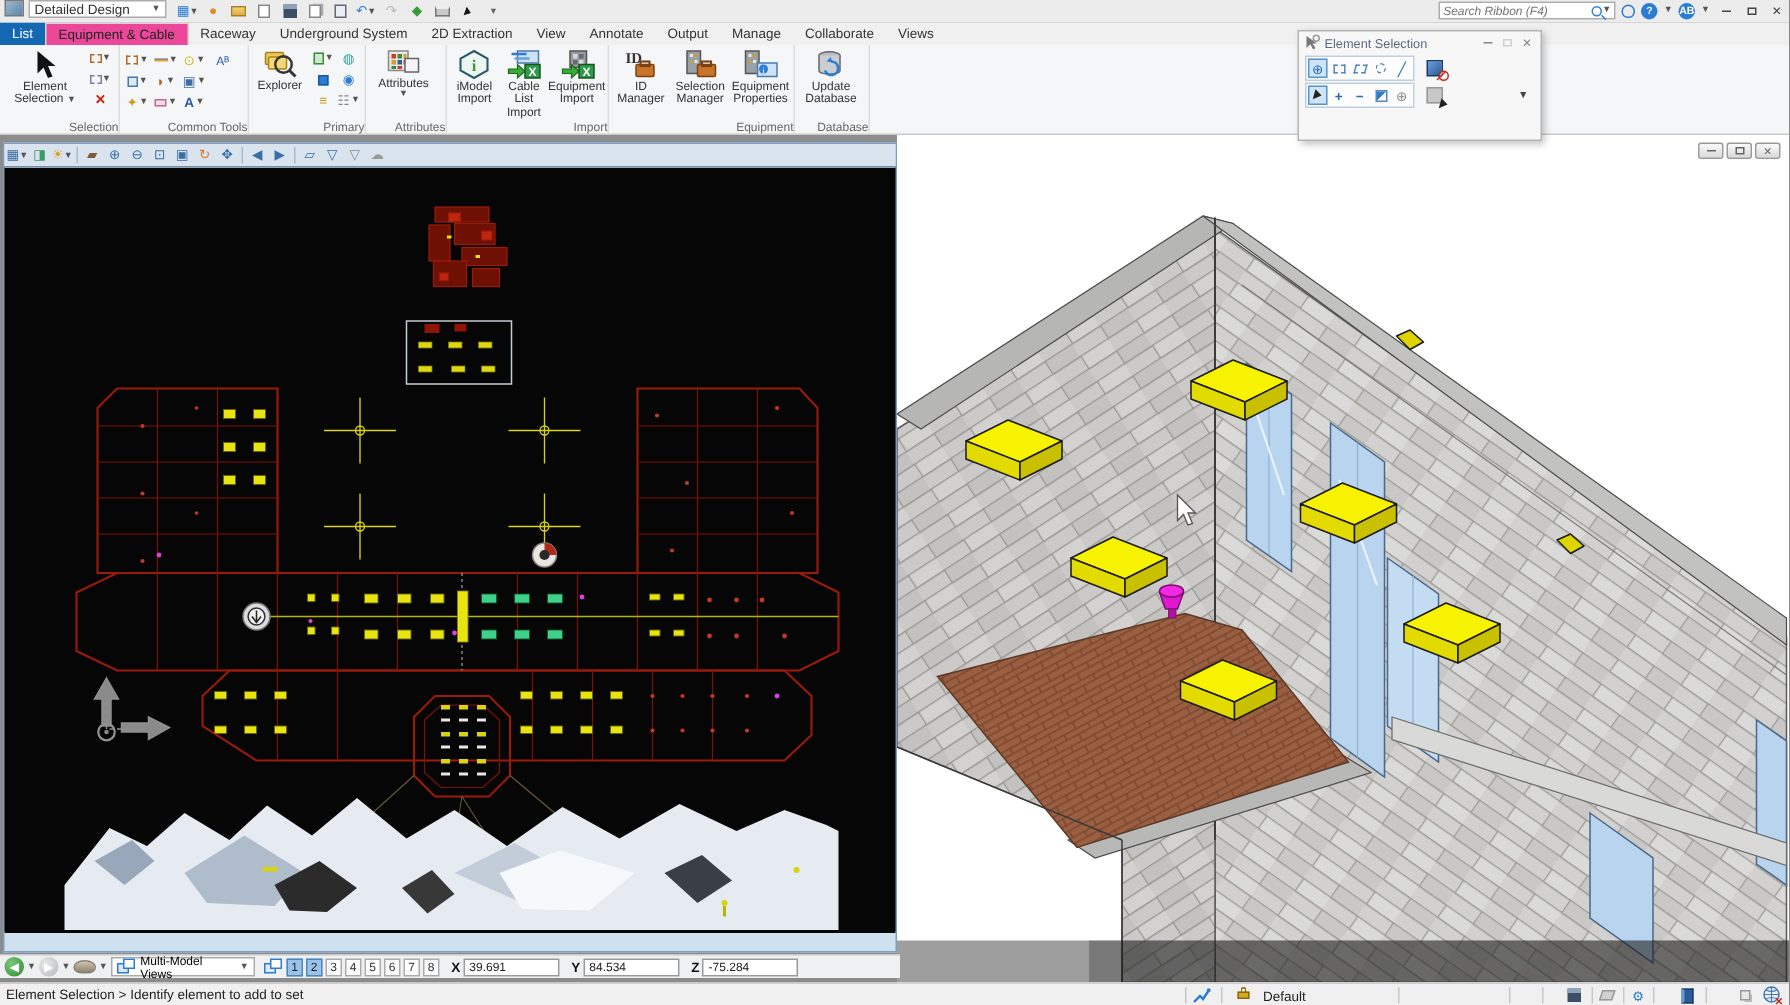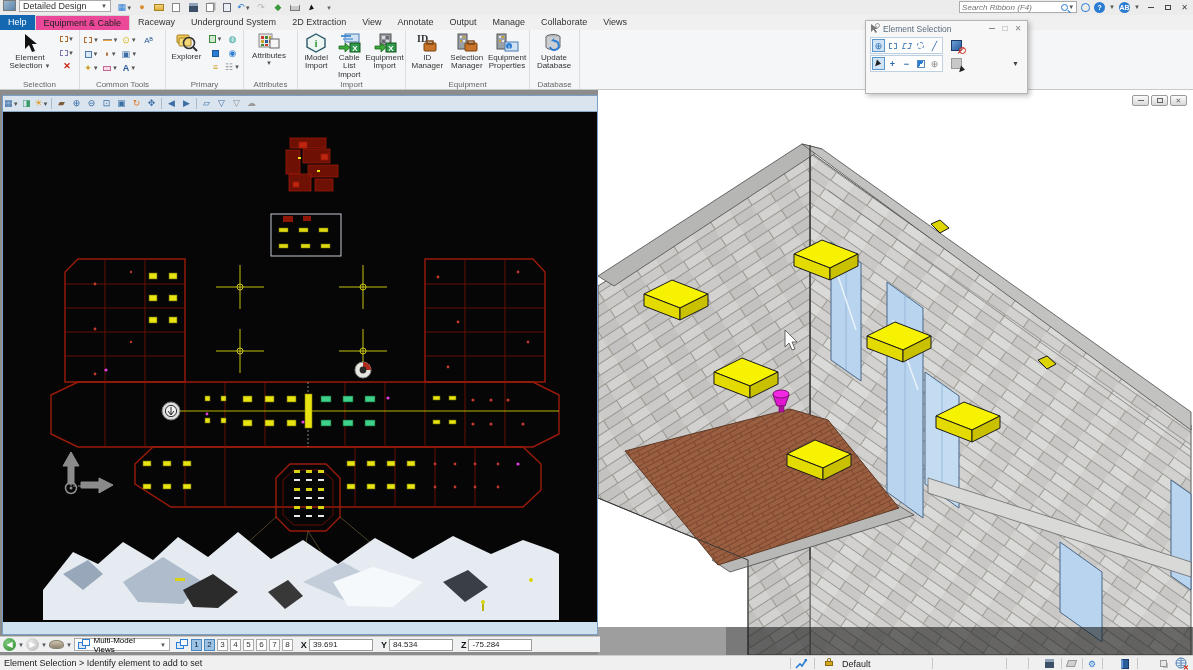--- a/index.html
+++ b/index.html
@@ -25,21 +25,21 @@
 .minbar{width:6px;height:1px;background:#444}
 .restsq{width:6px;height:5px;border:1px solid #444}
 
 .tabrow{position:absolute;top:15px;left:0;right:0;height:15px;background:#f0f0f0;display:flex;font-size:9px;color:#333;z-index:29}
 .tab{padding:2px 8px 0;height:15px;cursor:default}
 .tab.file{background:#1468b2;color:#fff}
 .tab.sel{background:#ec4899;border:1px solid #d5d5d5;border-bottom:0;color:#222}
 
 .ribbon{position:absolute;top:30px;left:0;right:0;height:60px;background:#f5f6f7;border-bottom:1px solid #c9c9c9;display:flex;z-index:28}
 .grp{position:relative;height:100%;border-right:1px solid #ddd;display:flex;align-items:flex-start;padding:2px 2px 12px}
-.grplabel{position:absolute;bottom:0;left:0;right:0;text-align:center;font-size:8px;color:#666}
+.grplabel{position:absolute;bottom:0;left:0;right:0;text-align:right;font-size:8px;color:#666}
 .bigbtn{display:flex;flex-direction:column;align-items:center;justify-content:flex-start;font-size:8px;color:#333;text-align:center;line-height:1.05;padding:1px;cursor:default}
 .bigbtn .lbl{margin-top:1px}
 .smcol{display:flex;flex-direction:column;gap:1px;margin-left:2px}
 .smi{width:14px;height:13px;display:inline-flex;align-items:center;justify-content:center;font-size:9px;line-height:1}
 .ctgrid{display:grid;grid-template-columns:repeat(4,19px);grid-auto-rows:14px;margin-top:1px}
 .cti{display:flex;align-items:center;font-size:9px;gap:1px;justify-content:center}
 .pgrid{display:grid;grid-template-columns:17px 17px;grid-auto-rows:14px;margin-left:2px}
 
 .workspace{position:absolute;top:90px;left:0;width:1193px;height:565px;background:#8c8c8c}
 .view3d{position:absolute;left:598px;top:0;width:595px;height:565px;background:#fff;overflow:hidden}
@@ -138,21 +138,21 @@
           <span class="minbar"></span>
         </span>
       <span class="winbtn">
           <span class="restsq"></span>
         </span>
       <span class="winbtn">✕</span>
     </div>
   </header>
 
   <nav class="tabrow">
-    <span class="tab file">Help</span>
+    <span class="tab file">List</span>
     <span class="tab sel">Equipment &amp; Cable</span>
     <span class="tab">Raceway</span>
     <span class="tab">Underground System</span>
     <span class="tab">2D Extraction</span>
     <span class="tab">View</span>
     <span class="tab">Annotate</span>
     <span class="tab">Output</span>
     <span class="tab">Manage</span>
     <span class="tab">Collaborate</span>
     <span class="tab">Views</span>

